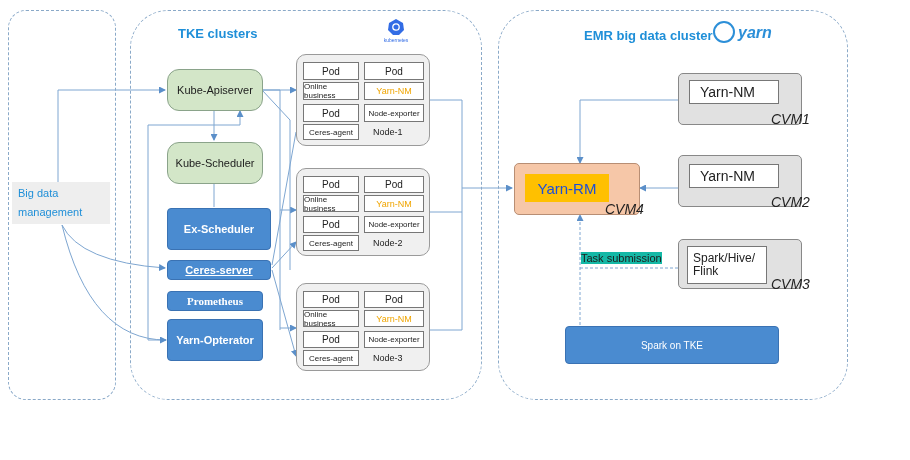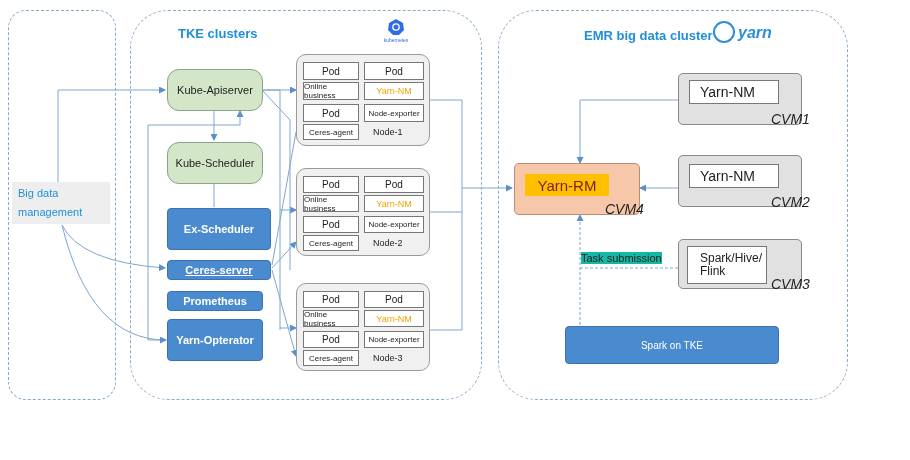--- a/index.html
+++ b/index.html
@@ -77,21 +77,21 @@
       <polygon points="9,1 16,5 17,12 12,17 6,17 1,12 2,5" fill="#326ce5"></polygon>
       <circle cx="9" cy="9" r="3.2" fill="none" stroke="#fff" stroke-width="1.3"></circle>
     </svg>
   <div style="font-size:5px;color:#326ce5;margin-top:-3px;">kubernetes</div>
 </div>
 
 <div class="abs gbox" style="left:167px;top:69px;width:96px;height:42px;">Kube-Apiserver</div>
 <div class="abs gbox" style="left:167px;top:142px;width:96px;height:42px;">Kube-Scheduler</div>
 <div class="abs bbox" style="left:167px;top:208px;width:104px;height:42px;">Ex-Scheduler</div>
 <div class="abs bbox" style="left:167px;top:260px;width:104px;height:20px;text-decoration:underline;">Ceres-server</div>
-<div class="abs bbox" style="left:167px;top:291px;width:96px;height:20px;">Prometheus</div>
+<div class="abs bbox" style="left:167px;top:291px;width:96px;height:20px;font-family:Liberation Serif, serif;">Prometheus</div>
 <div class="abs bbox" style="left:167px;top:319px;width:96px;height:42px;">Yarn-Opterator</div>
 
 <div id="node-template-host"></div>
 
 <div class="abs node" style="left:296px;top:54px;width:134px;height:92px;">
   <div class="abs cell big" style="left:6px;top:7px;width:56px;height:18px;">Pod</div>
   <div class="abs cell big" style="left:67px;top:7px;width:60px;height:18px;">Pod</div>
   <div class="abs cell" style="left:6px;top:27px;width:56px;height:18px;">Online business</div>
   <div class="abs cell yarn" style="left:67px;top:27px;width:60px;height:18px;">Yarn-NM</div>
   <div class="abs cell big" style="left:6px;top:49px;width:56px;height:18px;">Pod</div>
@@ -125,34 +125,34 @@
 <div class="abs region" style="left:498px;top:10px;width:350px;height:390px;"></div>
 <div class="abs title" style="left:584px;top:28px;">EMR big data cluster</div>
 <div class="abs" style="left:712px;top:18px;width:70px;height:28px;">
   <svg width="70" height="28" viewBox="0 0 70 28">
     <circle cx="12" cy="14" r="10" fill="none" stroke="#2c8fd8" stroke-width="2"></circle>
     <text x="26" y="20" font-size="16" fill="#2c8fd8" font-style="italic" font-weight="bold" font-family="Liberation Sans, sans-serif">yarn</text>
   </svg>
 </div>
 
 <div class="abs" style="left:514px;top:163px;width:126px;height:52px;background:#f6c7a8;border:1.5px solid #b88e74;border-radius:5px;">
-  <div class="abs" style="left:10px;top:10px;width:84px;height:22px;background:#ffc000;font-size:15px;color:#7f1d1d;display:flex;align-items:center;justify-content:center;">Yarn-RM</div>
+  <div class="abs" style="left:10px;top:10px;width:84px;height:28px;background:#ffc000;font-size:15px;color:#1d4ed8;display:flex;align-items:center;justify-content:center;">Yarn-RM</div>
   <div class="abs cvm-label" style="left:90px;top:37px;">CVM4</div>
 </div>
 
 <div class="abs cvm" style="left:678px;top:73px;width:124px;height:52px;">
   <div class="abs cvm-inner" style="left:10px;top:6px;width:90px;height:24px;">Yarn-NM</div>
   <div class="abs cvm-label" style="left:92px;top:37px;">CVM1</div>
 </div>
 
 <div class="abs cvm" style="left:678px;top:155px;width:124px;height:52px;">
   <div class="abs cvm-inner" style="left:10px;top:8px;width:90px;height:24px;">Yarn-NM</div>
   <div class="abs cvm-label" style="left:92px;top:38px;">CVM2</div>
 </div>
 
 <div class="abs cvm" style="left:678px;top:239px;width:124px;height:50px;">
-  <div class="abs cvm-inner" style="left:8px;top:6px;width:80px;height:38px;font-size:12px;line-height:13px;padding-left:12px;">Spark/Hive/ Flink</div>
+  <div class="abs cvm-inner" style="left:8px;top:6px;width:80px;height:38px;font-size:12px;line-height:13px;padding-left:5px;">Spark/Hive/ Flink</div>
   <div class="abs cvm-label" style="left:92px;top:36px;">CVM3</div>
 </div>
 
 <div class="abs" style="left:581px;top:252px;font-size:11px;color:#1c1c1c;background:#14b8a6;">Task submission</div>
 
 <div class="abs bbox" style="left:565px;top:326px;width:214px;height:38px;font-weight:normal;font-size:10px;">Spark on TKE</div>
 
 </body></html>

